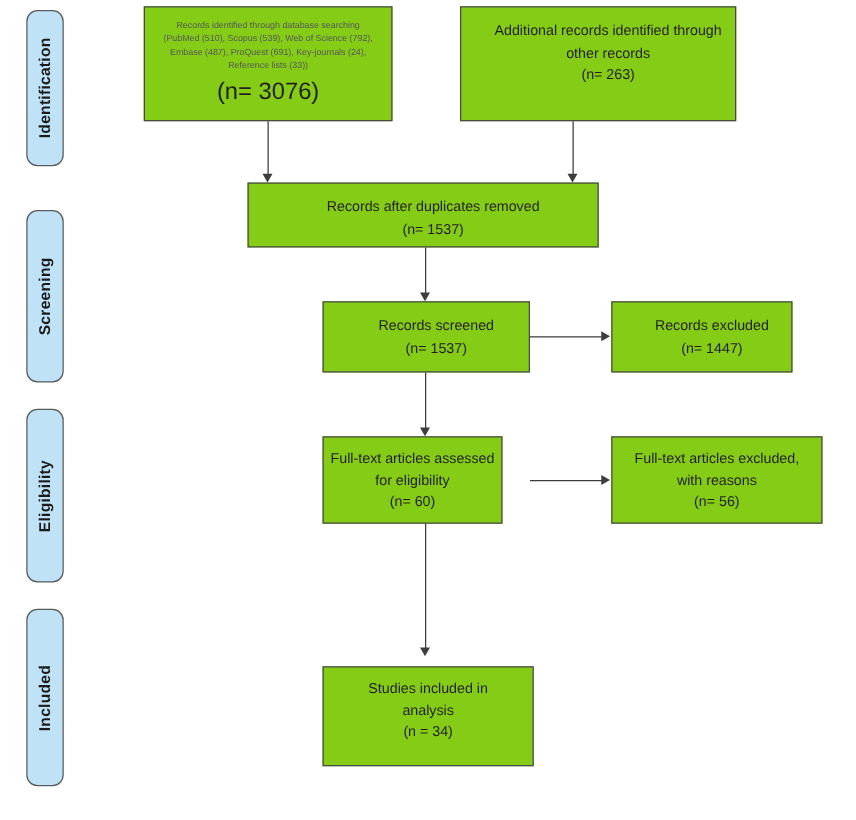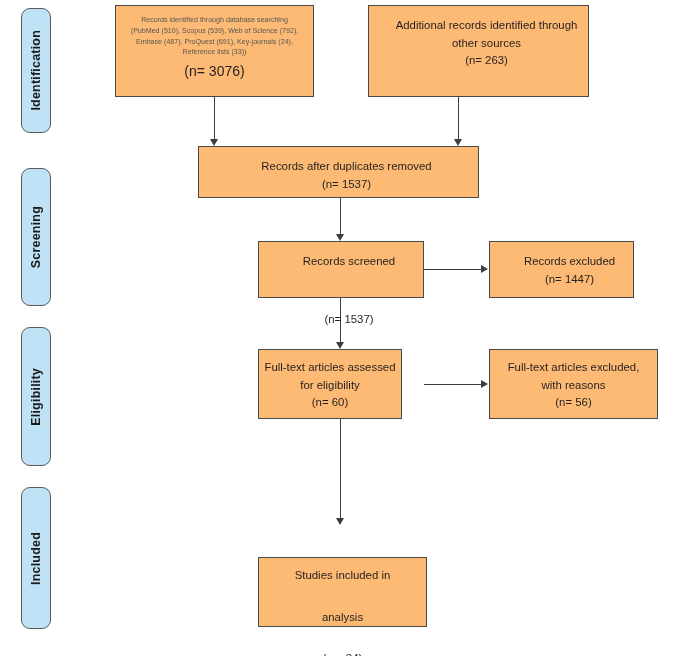--- a/index.html
+++ b/index.html
@@ -36,42 +36,42 @@
     font-weight: bold;
     color: #1b1b1b;
     letter-spacing: 0.2px;
     white-space: nowrap;
   }
 
   
   .flow-box {
     position: absolute;
     box-sizing: border-box;
-    background: #fdba74;
+    background: #84cc16;
     border: 1px solid #4a4a4a;
     display: flex;
     flex-direction: column;
     align-items: center;
     color: #231f20;
   }
   .flow-box .line {
     display: block;
     text-align: center;
     white-space: nowrap;
   }
 
   
   .box-sources {
     padding-top: 9px;
     font-size: 7.1px;
     line-height: 1.52;
     color: #575757;
   }
   .box-sources .count {
-    font-size: 14px;
+    font-size: 19px;
     color: #231f20;
     margin-top: 5px;
     line-height: 1.2;
   }
 
   
   .box-normal {
     font-size: 11.4px;
     line-height: 1.55;
     justify-content: flex-start;
@@ -126,39 +126,39 @@
   <div class="flow-box box-sources" style="left:115px; top:5px; width:199px; height:92px;">
     <span class="line">Records identified through database searching</span>
     <span class="line">(PubMed (510), Scopus (539), Web of Science (792),</span>
     <span class="line">Embase (487), ProQuest (691), Key-journals (24),</span>
     <span class="line">Reference lists (33))</span>
     <span class="line count">(n= 3076)</span>
   </div>
 
   <div class="flow-box box-normal pad-md" style="left:368px; top:5px; width:221px; height:92px;">
     <span class="line">Additional records identified through</span>
-    <span class="line">other sources</span>
+    <span class="line">other records</span>
     <span class="line">(n= 263)</span>
   </div>
 
   <div class="vline" style="left:214px; top:97px; height:44px;"></div>
   <div class="arrow-down" style="left:209.5px; top:139px;"></div>
 
   <div class="vline" style="left:458px; top:97px; height:44px;"></div>
   <div class="arrow-down" style="left:453.5px; top:139px;"></div>
 
   <div class="flow-box box-normal pad-md" style="left:198px; top:146px; width:281px; height:52px;">
     <span class="line">Records after duplicates removed</span>
     <span class="line">(n= 1537)</span>
   </div>
 
   <div class="vline" style="left:340px; top:198px; height:38px;"></div>
   <div class="arrow-down" style="left:335.5px; top:234px;"></div>
 
-  <div class="flow-box box-normal pad-md" style="left:258px; top:241px; width:166px; height:57px;gap:40px;">
+  <div class="flow-box box-normal pad-md" style="left:258px; top:241px; width:166px; height:57px;">
     <span class="line">Records screened</span>
     <span class="line">(n= 1537)</span>
   </div>
 
   <div class="flow-box box-normal pad-md" style="left:489px; top:241px; width:145px; height:57px;">
     <span class="line">Records excluded</span>
     <span class="line">(n= 1447)</span>
   </div>
 
   <div class="hline" style="left:424px; top:269px; width:58px;"></div>
@@ -178,19 +178,19 @@
     <span class="line">with reasons</span>
     <span class="line">(n= 56)</span>
   </div>
 
   <div class="hline" style="left:424px; top:384px; width:58px;"></div>
   <div class="arrow-right" style="left:481px; top:379.5px;"></div>
 
   <div class="vline" style="left:340px; top:419px; height:100px;"></div>
   <div class="arrow-down" style="left:335.5px; top:518px;"></div>
 
-  <div class="flow-box box-normal pad-sm" style="left:258px; top:557px; width:169px; height:70px;gap:24px;">
+  <div class="flow-box box-normal pad-sm" style="left:258px; top:533px; width:169px; height:80px;">
     <span class="line">Studies included in</span>
     <span class="line">analysis</span>
     <span class="line">(n = 34)</span>
   </div>
 
 </div>
 
 </body></html>

